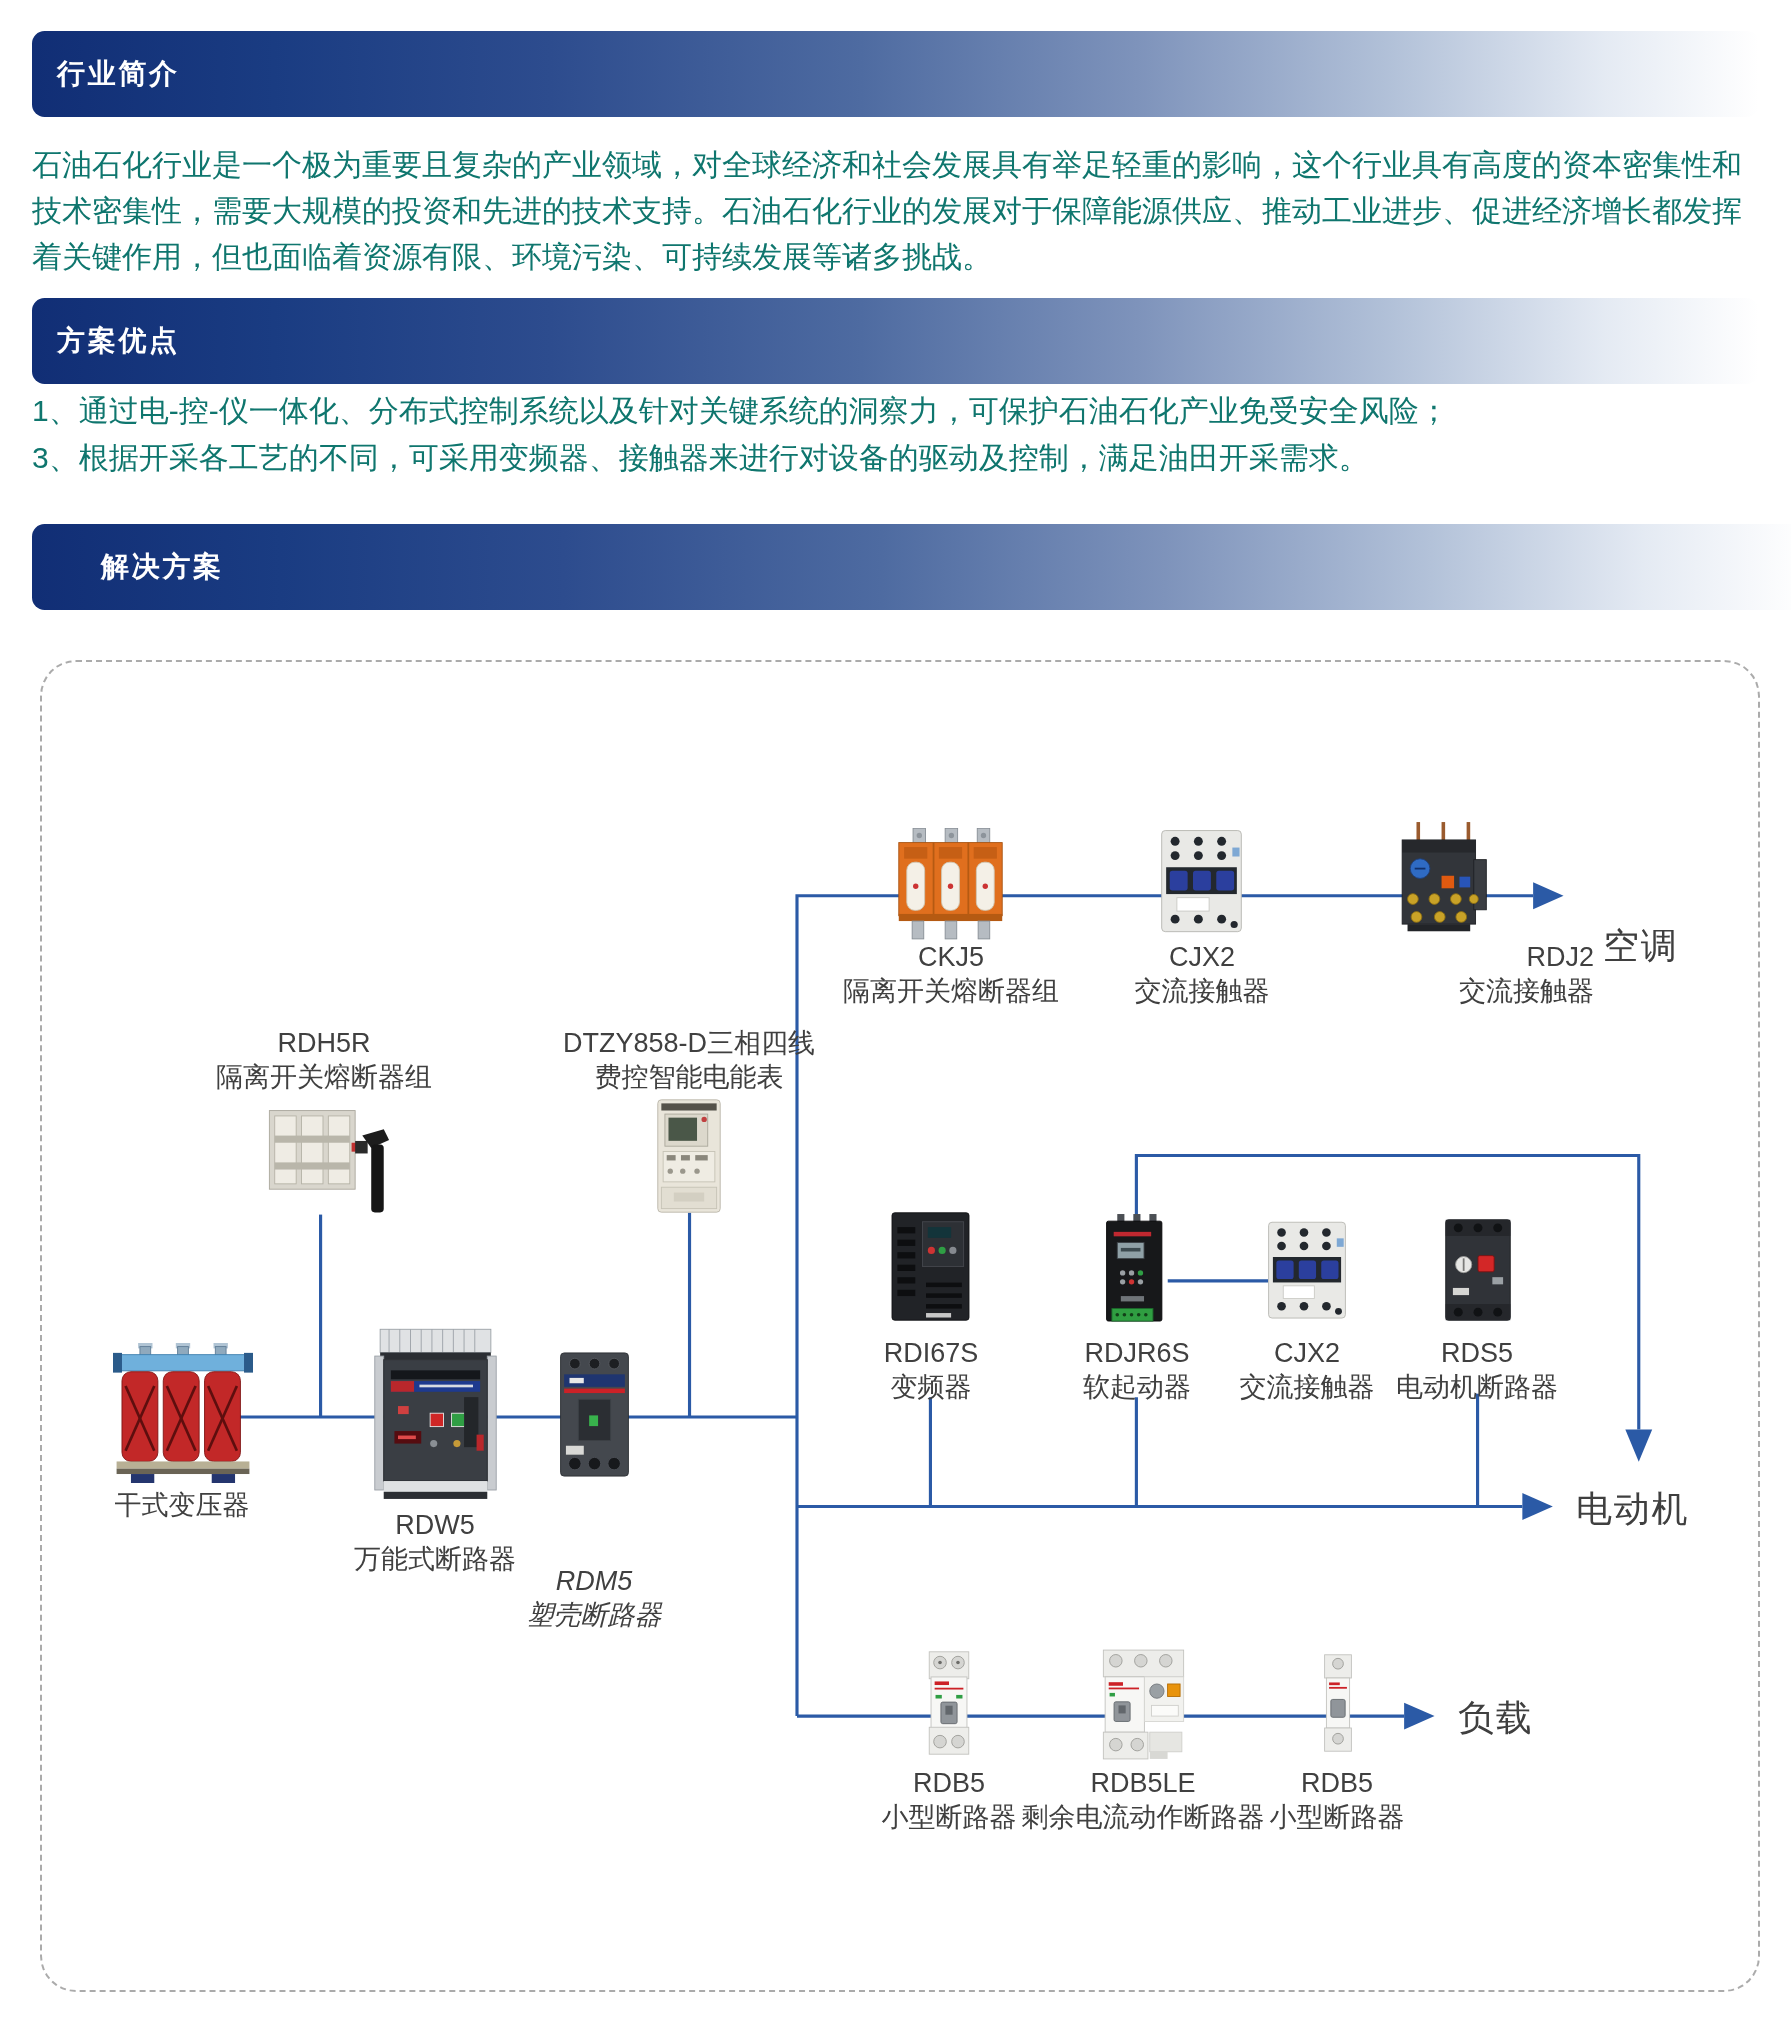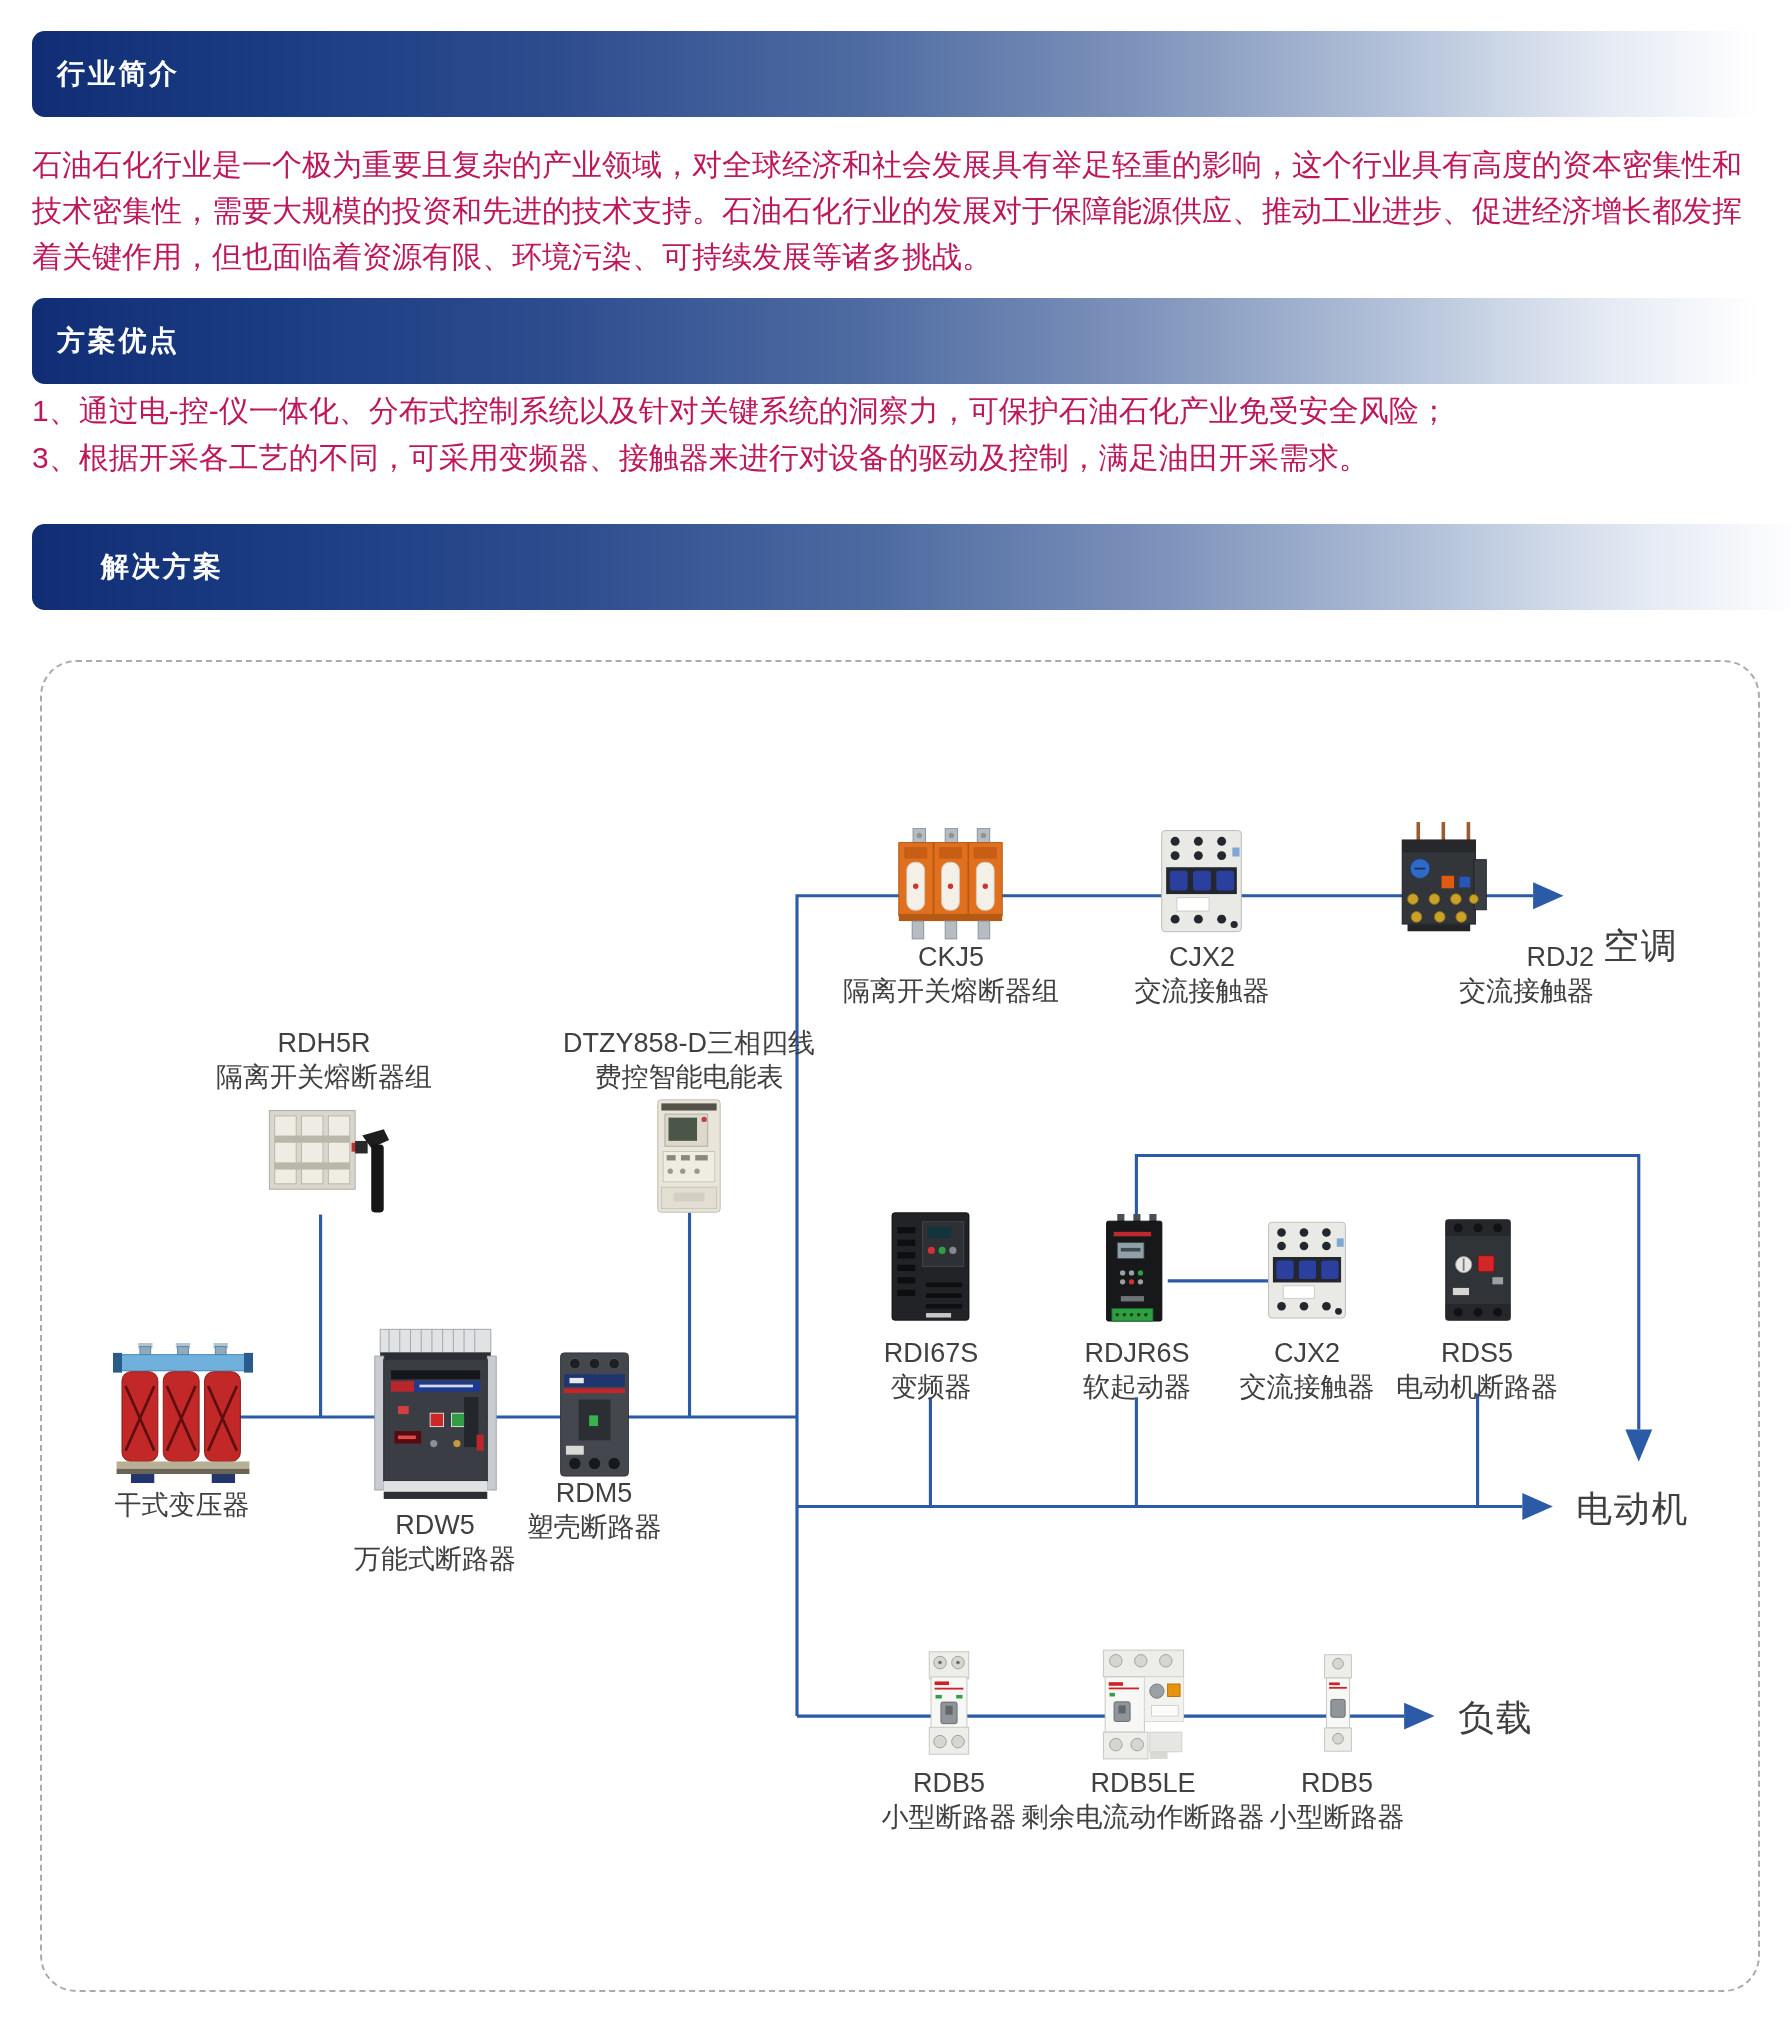--- a/index.html
+++ b/index.html
@@ -17,21 +17,21 @@
       #112e75 0%, #1a3c82 14%, #2d4c8e 30%, #4e6ba1 48%,
       #7e93bb 64%, #b3c2d9 79%, #e4eaf3 91%, #ffffff 100%);
     display:flex;align-items:center;
   }
   .banner .btitle{
     color:#ffffff;font-size:28px;font-weight:bold;
     padding-left:25px;letter-spacing:2.7px;
   }
   .bodytext{
     position:absolute;left:32px;width:1725px;
-    color:#be185d;font-size:30px;line-height:46px;
+    color:#0f766e;font-size:30px;line-height:46px;
   }
   .advitem{white-space:nowrap;line-height:47px;}
   .diagram{
     position:absolute;left:40px;top:660px;width:1720px;height:1332px;
     border:2.7px dashed #ababab;border-radius:36px;
     box-sizing:border-box;
   }
   .lines{position:absolute;left:0;top:0;width:1791px;height:2045px;pointer-events:none;}
   .product{position:absolute;}
   .product svg{display:block;}
@@ -299,21 +299,21 @@
       <rect x="14" y="30" width="16" height="6" fill="#e8e8e8"></rect>
     <rect x="8" y="42" width="68" height="5" fill="#cc2127"></rect>
     <rect x="24" y="54" width="36" height="46" fill="#2b2e33" stroke="#3c4046"></rect>
     <rect x="36" y="72" width="10" height="12" fill="#38b24c"></rect>
     <rect x="10" y="106" width="20" height="10" fill="#d9d9d6"></rect>
     <circle cx="20" cy="126" r="7" fill="#17191c" stroke="#4c5056"></circle>
       <circle cx="42" cy="126" r="7" fill="#17191c" stroke="#4c5056"></circle>
       <circle cx="64" cy="126" r="7" fill="#17191c" stroke="#4c5056"></circle>
   </svg>
 </div>
-<div class="plabel" style="left:442px;top:1476px;">
+<div class="plabel" style="left:442px;top:1564px;font-style:italic;">
   <span class="model">RDM5</span>
   <span class="desc">塑壳断路器</span>
 </div>
 
 <div class="product" style="left:890px;top:1211px;">
   <svg width="81" height="111" viewBox="0 0 90 124">
     <rect x="2" y="2" width="86" height="120" rx="3" fill="#212327" stroke="#101113"></rect>
     <rect x="8" y="18" width="20" height="7" fill="#0d0e10"></rect>
       <rect x="8" y="32" width="20" height="7" fill="#0d0e10"></rect>
       <rect x="8" y="46" width="20" height="7" fill="#0d0e10"></rect>

